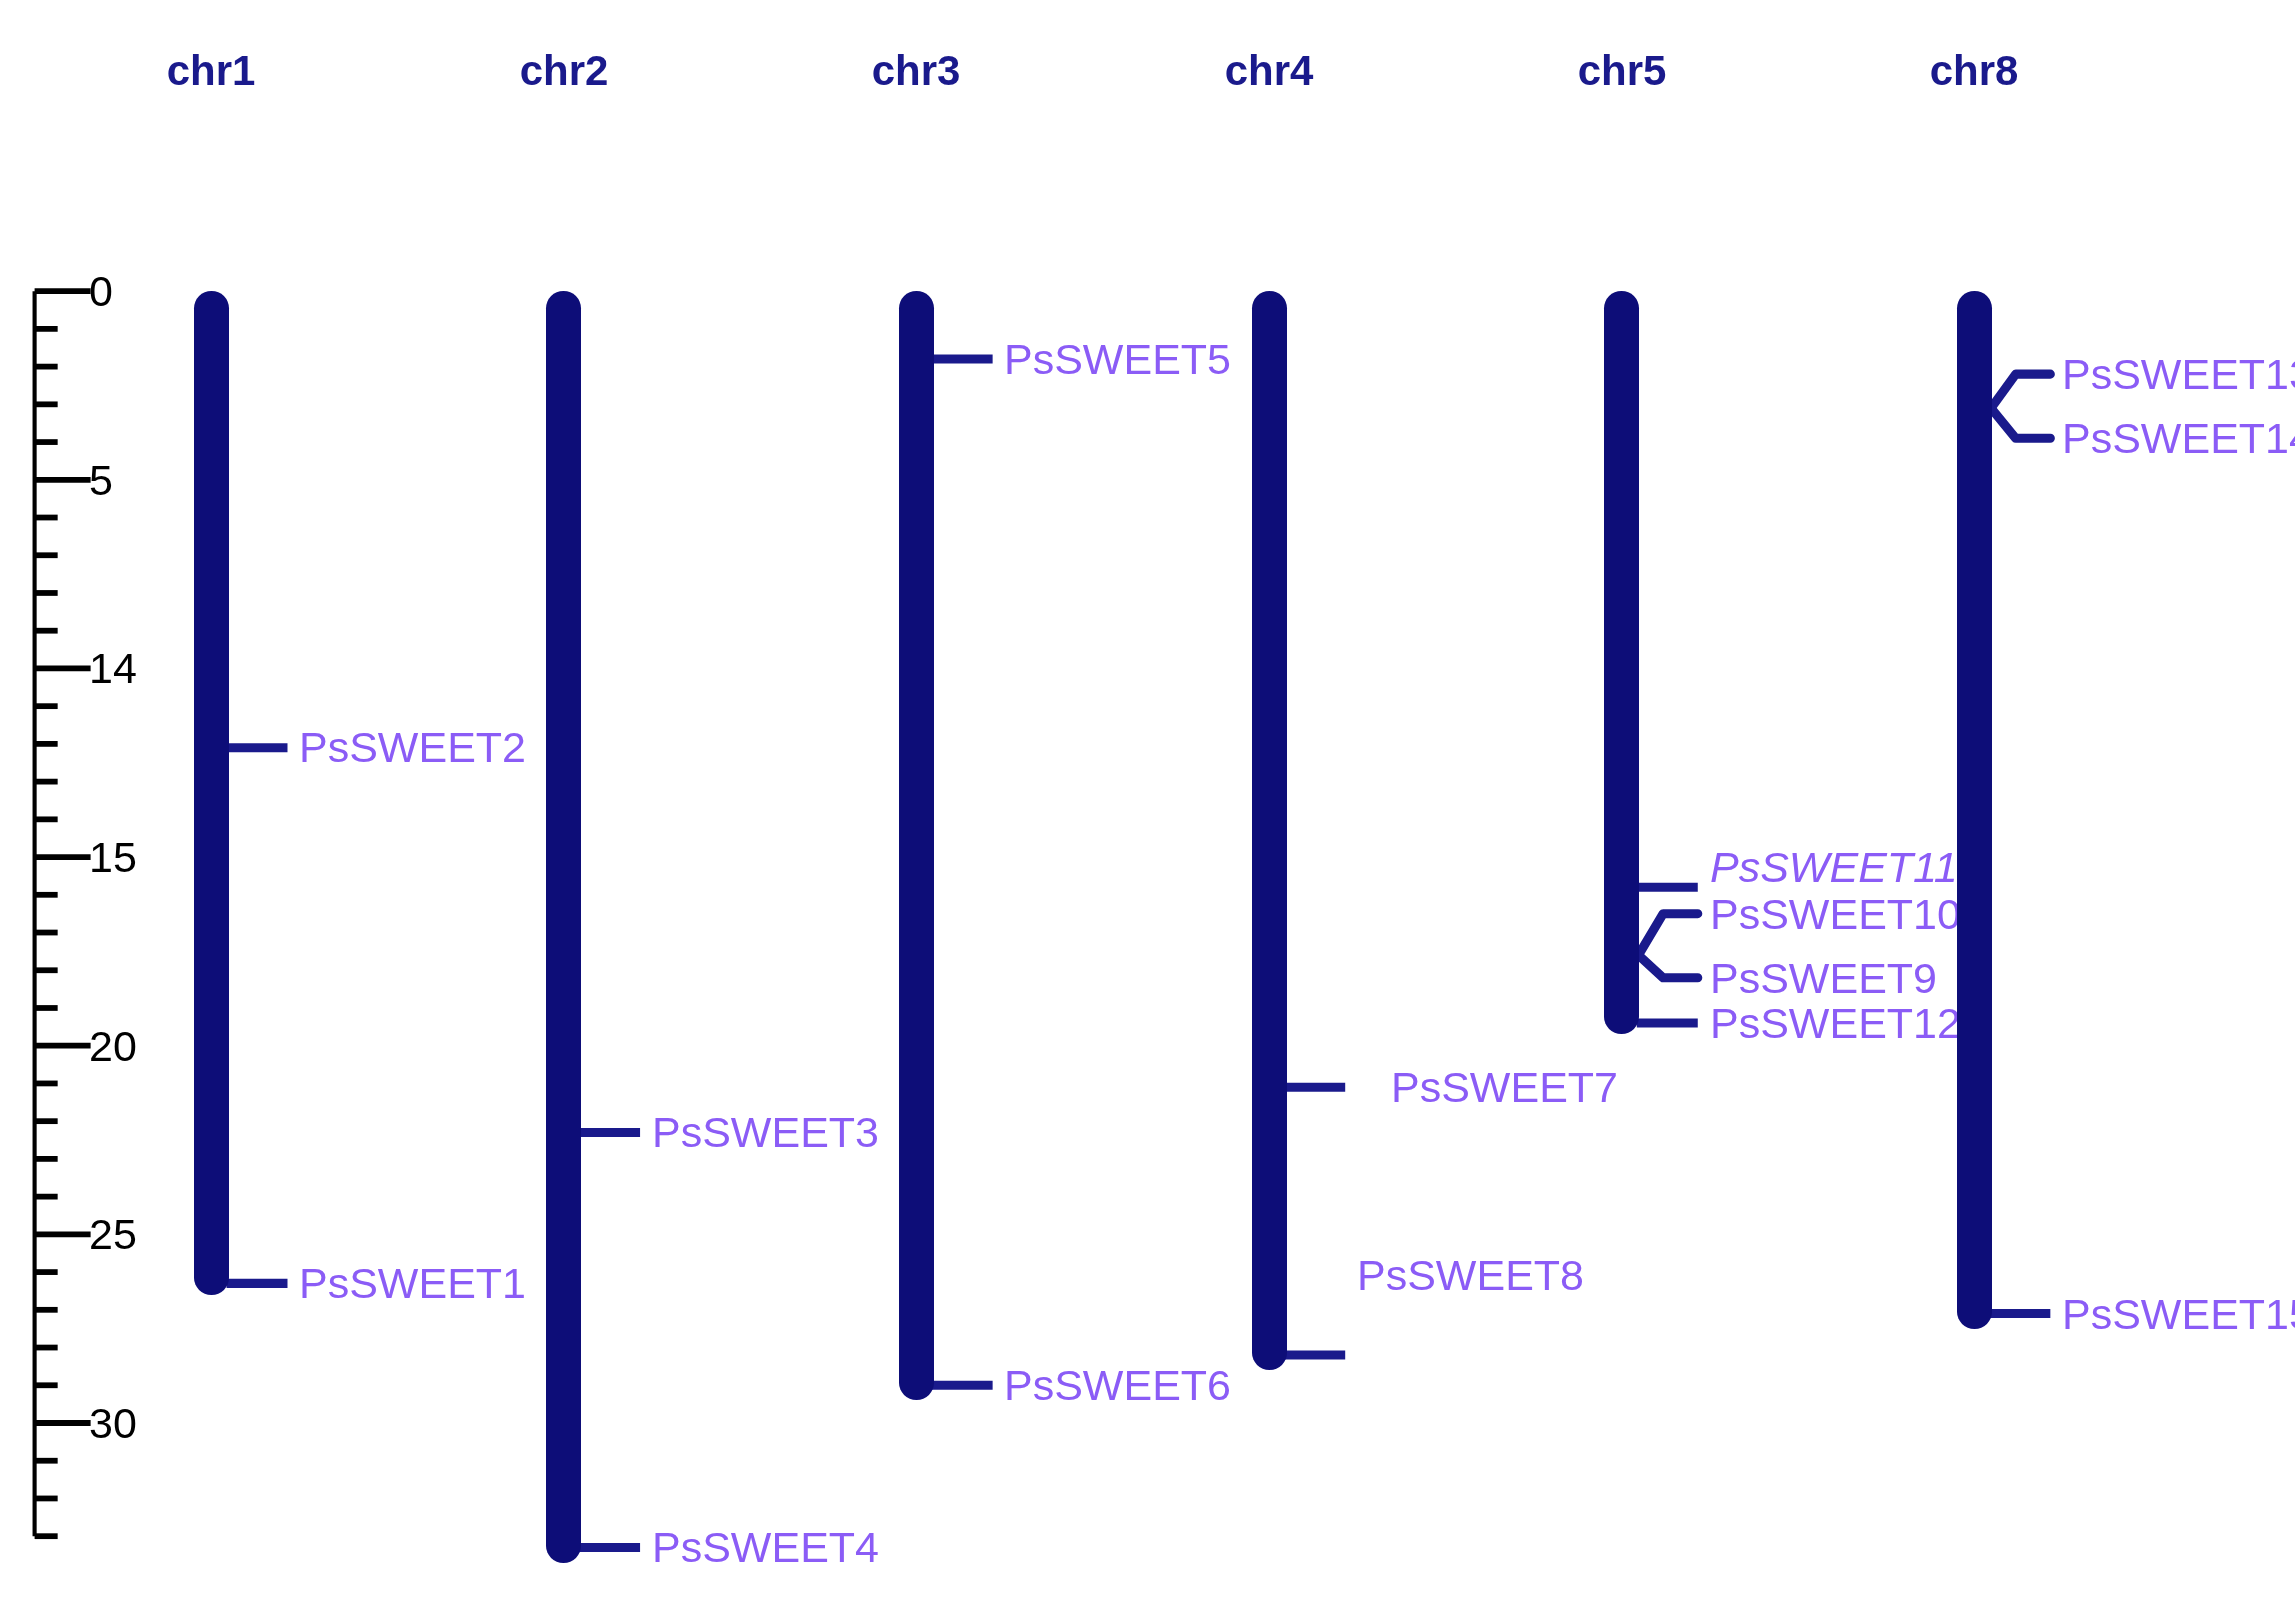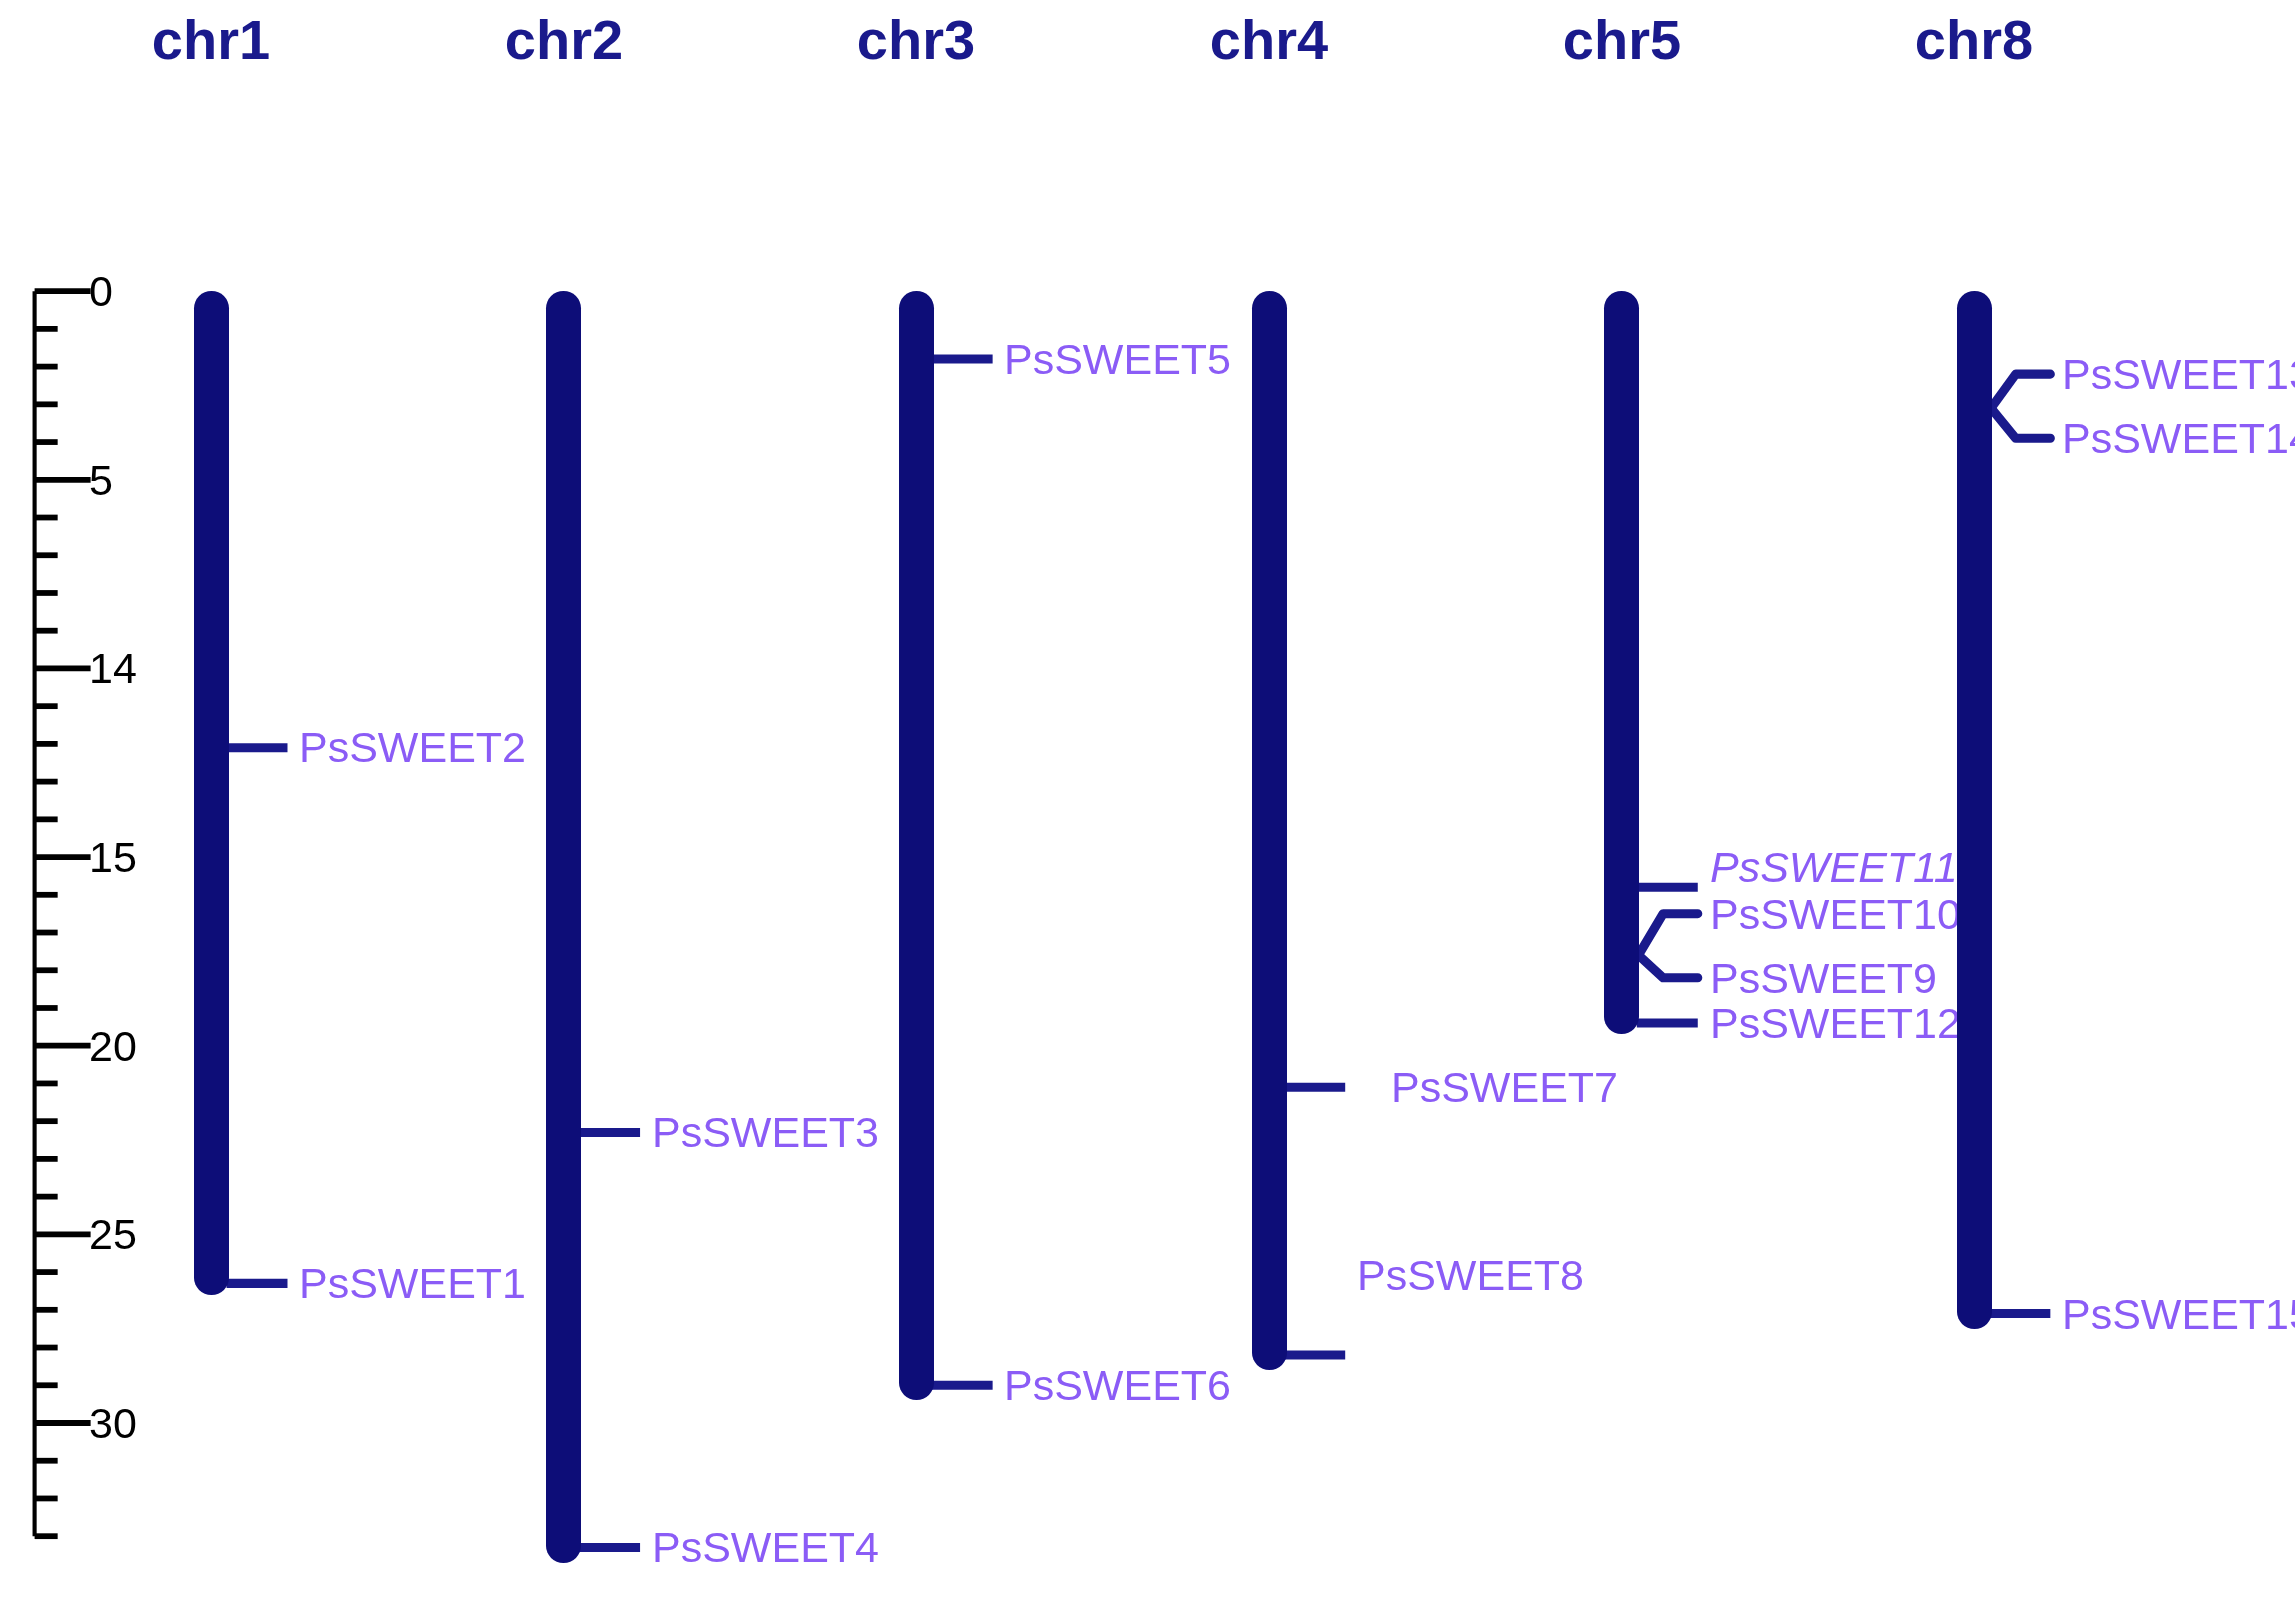--- a/index.html
+++ b/index.html
@@ -1,20 +1,20 @@
 <!DOCTYPE html>
 <html style="font-size:13px"><head>
 <meta charset="utf-8">
 <style>
   html,body{margin:0;padding:0;background:#ffffff;}
   body{width:2295px;height:1598px;position:relative;overflow:hidden;
        font-family:"Liberation Sans","DejaVu Sans",sans-serif;}
   #stage{position:absolute;inset:0;width:2295px;height:1598px;}
-  .chr-title{position:absolute;font-weight:bold;font-size:56px;color:#1a1a8c;
-             white-space:nowrap;transform:translateX(-50%);letter-spacing:0px;}
+  .chr-title{position:absolute;font-weight:bold;font-size:42px;color:#1a1a8c;
+             white-space:nowrap;transform:translateX(-50%);letter-spacing:0px;margin-top:40px;}
   .chr-bar{position:absolute;background:#0d0d78;}
   .gene-label{position:absolute;font-size:43px;color:#8b5cf6;white-space:nowrap;
               transform:translateY(-50%);}
   .axis-num{position:absolute;font-size:43px;color:#000000;white-space:nowrap;
             transform:translateY(-50%);}
   svg.overlay{position:absolute;left:0;top:0;width:2295px;height:1598px;
               pointer-events:none;}
 </style>
 </head>
 <body>

